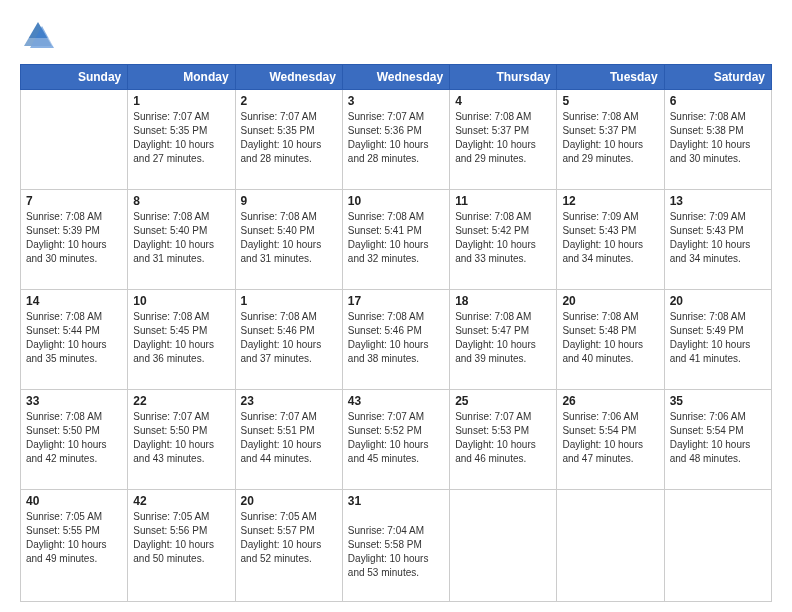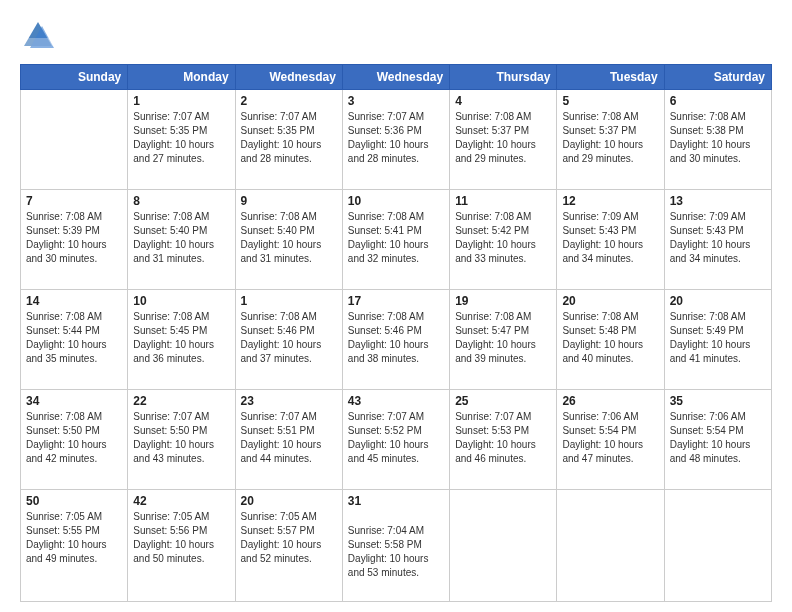--- a/index.html
+++ b/index.html
@@ -250,21 +250,21 @@
 and 37 minutes.</div>
           </td>
           <td>
             <span class="day-num">17</span>
             <div class="day-info" style="white-space: pre-line;">Sunrise: 7:08 AM
 Sunset: 5:46 PM
 Daylight: 10 hours
 and 38 minutes.</div>
           </td>
           <td>
-            <span class="day-num">19</span>
+            <span class="day-num">18</span>
             <div class="day-info" style="white-space: pre-line;">Sunrise: 7:08 AM
 Sunset: 5:47 PM
 Daylight: 10 hours
 and 39 minutes.</div>
           </td>
           <td>
             <span class="day-num">20</span>
             <div class="day-info" style="white-space: pre-line;">Sunrise: 7:08 AM
 Sunset: 5:48 PM
 Daylight: 10 hours
@@ -273,21 +273,21 @@
           <td>
             <span class="day-num">20</span>
             <div class="day-info" style="white-space: pre-line;">Sunrise: 7:08 AM
 Sunset: 5:49 PM
 Daylight: 10 hours
 and 41 minutes.</div>
           </td>
         </tr>
         <tr>
           <td>
-            <span class="day-num">34</span>
+            <span class="day-num">33</span>
             <div class="day-info" style="white-space: pre-line;">Sunrise: 7:08 AM
 Sunset: 5:50 PM
 Daylight: 10 hours
 and 42 minutes.</div>
           </td>
           <td>
             <span class="day-num">22</span>
             <div class="day-info" style="white-space: pre-line;">Sunrise: 7:07 AM
 Sunset: 5:50 PM
 Daylight: 10 hours
@@ -324,21 +324,21 @@
           <td>
             <span class="day-num">35</span>
             <div class="day-info" style="white-space: pre-line;">Sunrise: 7:06 AM
 Sunset: 5:54 PM
 Daylight: 10 hours
 and 48 minutes.</div>
           </td>
         </tr>
         <tr>
           <td>
-            <span class="day-num">50</span>
+            <span class="day-num">40</span>
             <div class="day-info" style="white-space: pre-line;">Sunrise: 7:05 AM
 Sunset: 5:55 PM
 Daylight: 10 hours
 and 49 minutes.</div>
           </td>
           <td>
             <span class="day-num">42</span>
             <div class="day-info" style="white-space: pre-line;">Sunrise: 7:05 AM
 Sunset: 5:56 PM
 Daylight: 10 hours

